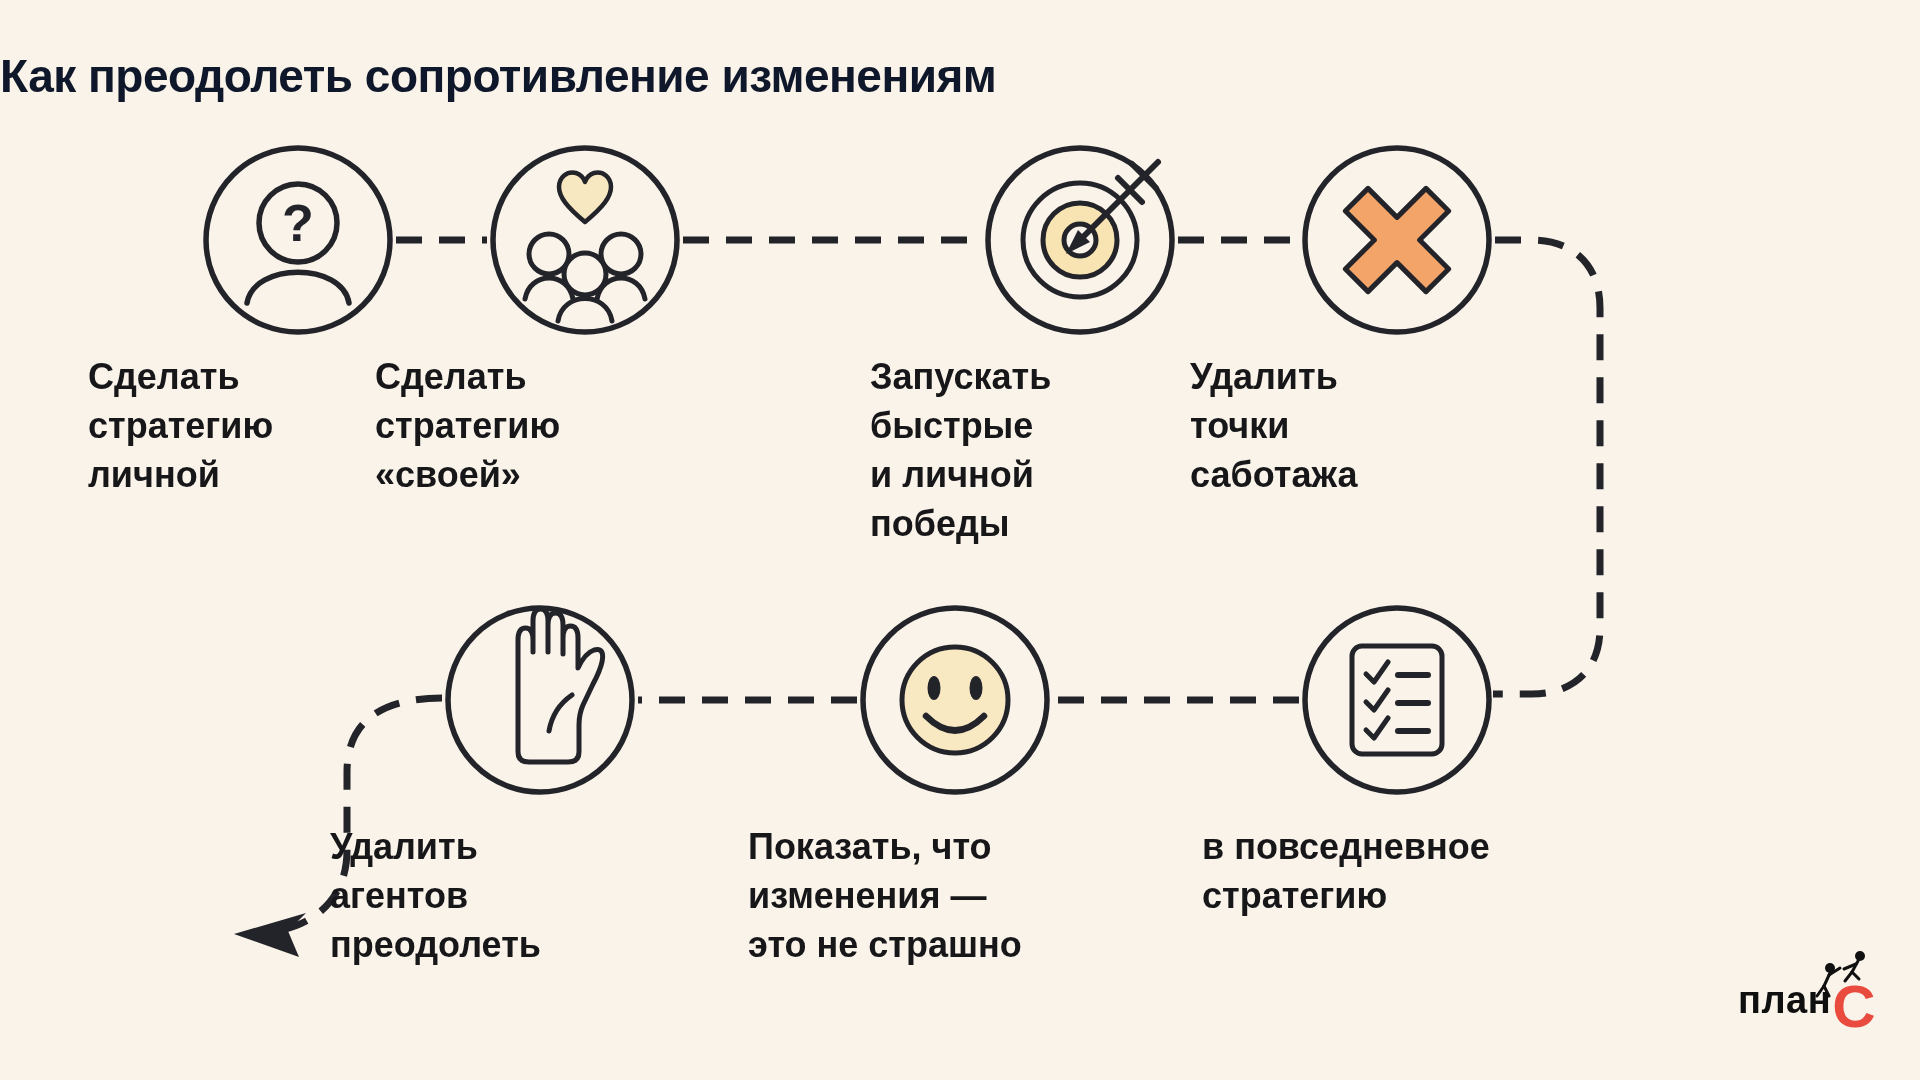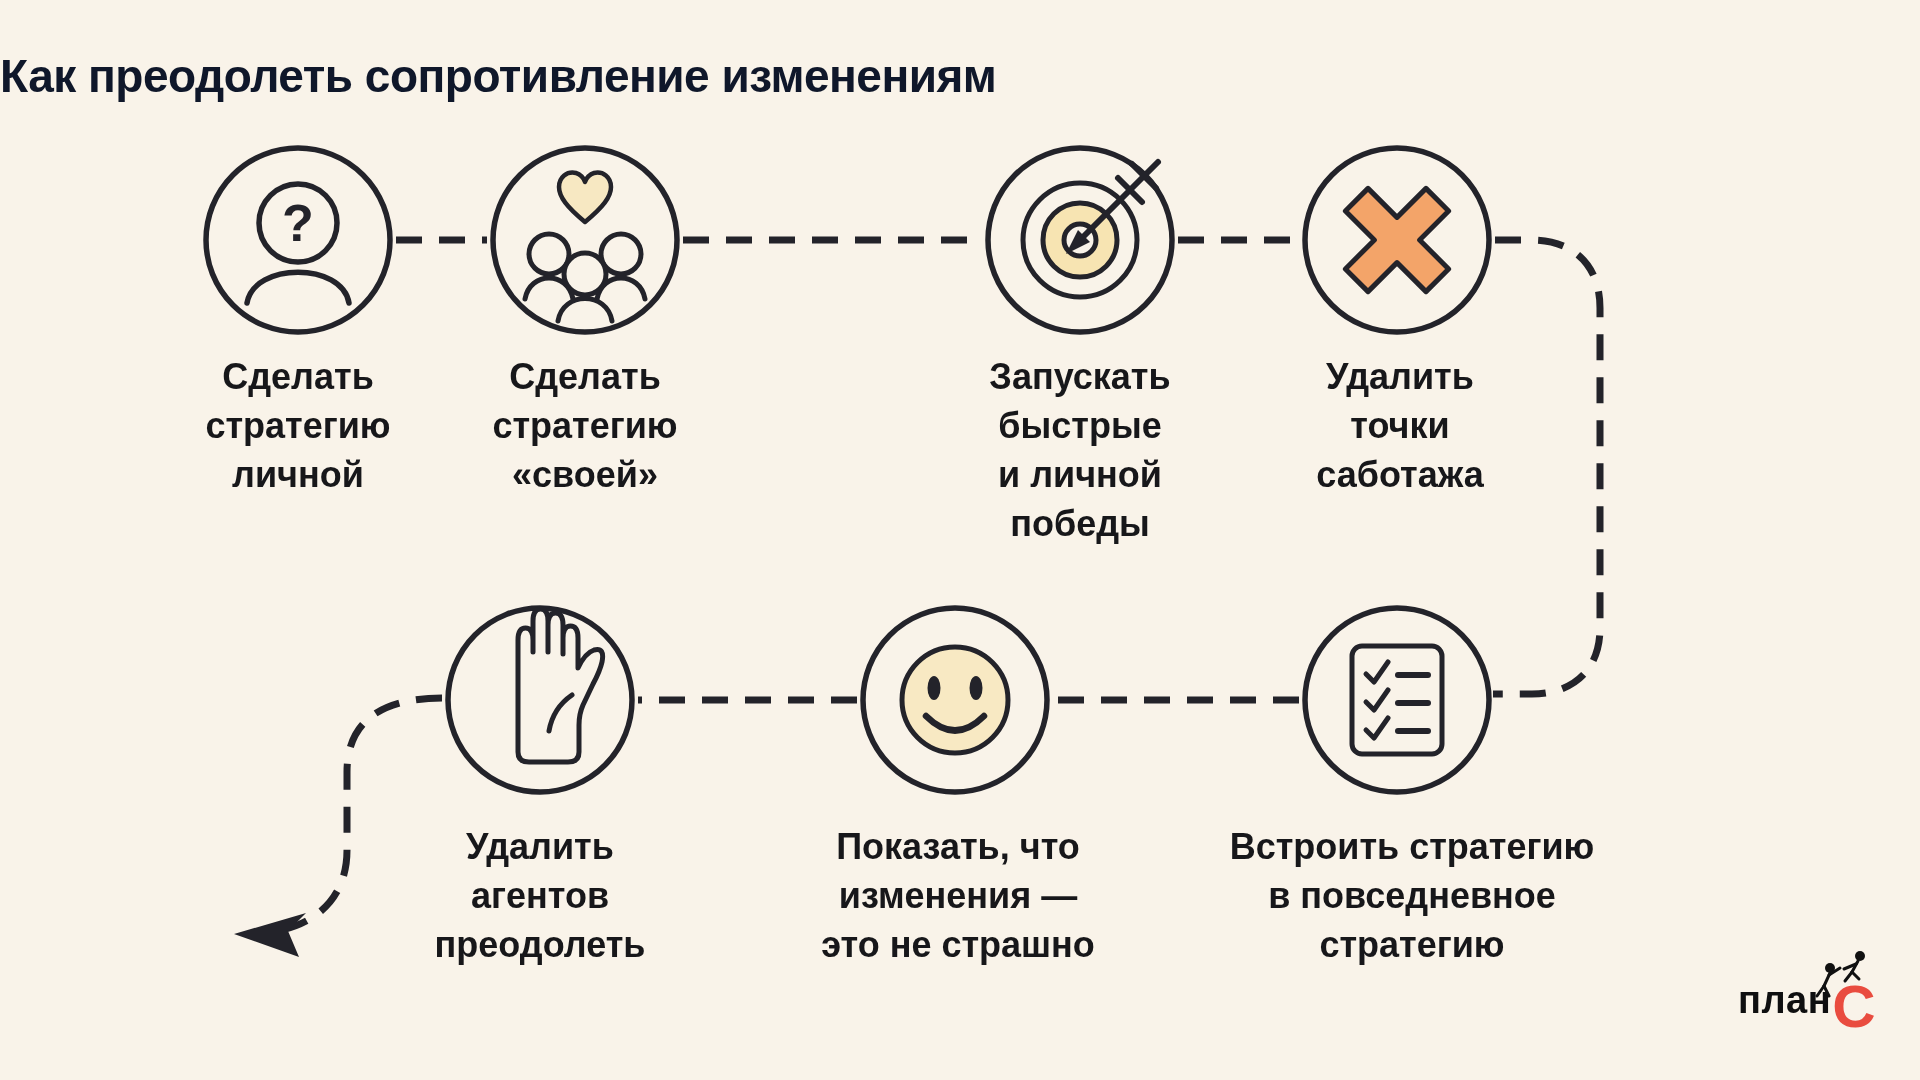--- a/index.html
+++ b/index.html
@@ -13,21 +13,20 @@
   .title{
     position:absolute;left:0;top:28px;width:100%;
     text-align:left;
     font-size:46px;font-weight:700;color:#0f172a;
     letter-spacing:-0.5px;
     margin-top:21px;
   }
   .diagram{position:absolute;left:0;top:0;}
   .step-label{
     position:absolute;width:420px;margin-left:-210px;
-    text-align:center;
     font-size:36px;font-weight:700;line-height:49px;color:#17171a;
   }
   .step-label span{display:block;}
   .logo{
     position:absolute;left:1738px;top:984px;height:62px;
     display:flex;
   }
   .logo .black{font-size:38px;font-weight:700;color:#0f0f10;line-height:0.85;letter-spacing:0.5px;}
   .logo .red{font-size:60px;font-weight:700;color:#e94c3f;line-height:0.78;margin-left:1px;}
   .logo .figures{position:absolute;right:-8px;top:-38px;}
@@ -135,21 +134,20 @@
     <span>быстрые</span>
     <span>и личной</span>
     <span>победы</span>
   </div>
   <div class="step-label" style="left:1400px;top:352px">
     <span>Удалить</span>
     <span>точки</span>
     <span>саботажа</span>
   </div>
   <div class="step-label" style="left:1412px;top:822px">
-    <span>Встроить стратегию</span>
     <span>в повседневное</span>
     <span>стратегию</span>
   </div>
   <div class="step-label" style="left:958px;top:822px">
     <span>Показать, что</span>
     <span>изменения —</span>
     <span>это не страшно</span>
   </div>
   <div class="step-label" style="left:540px;top:822px">
     <span>Удалить</span>

